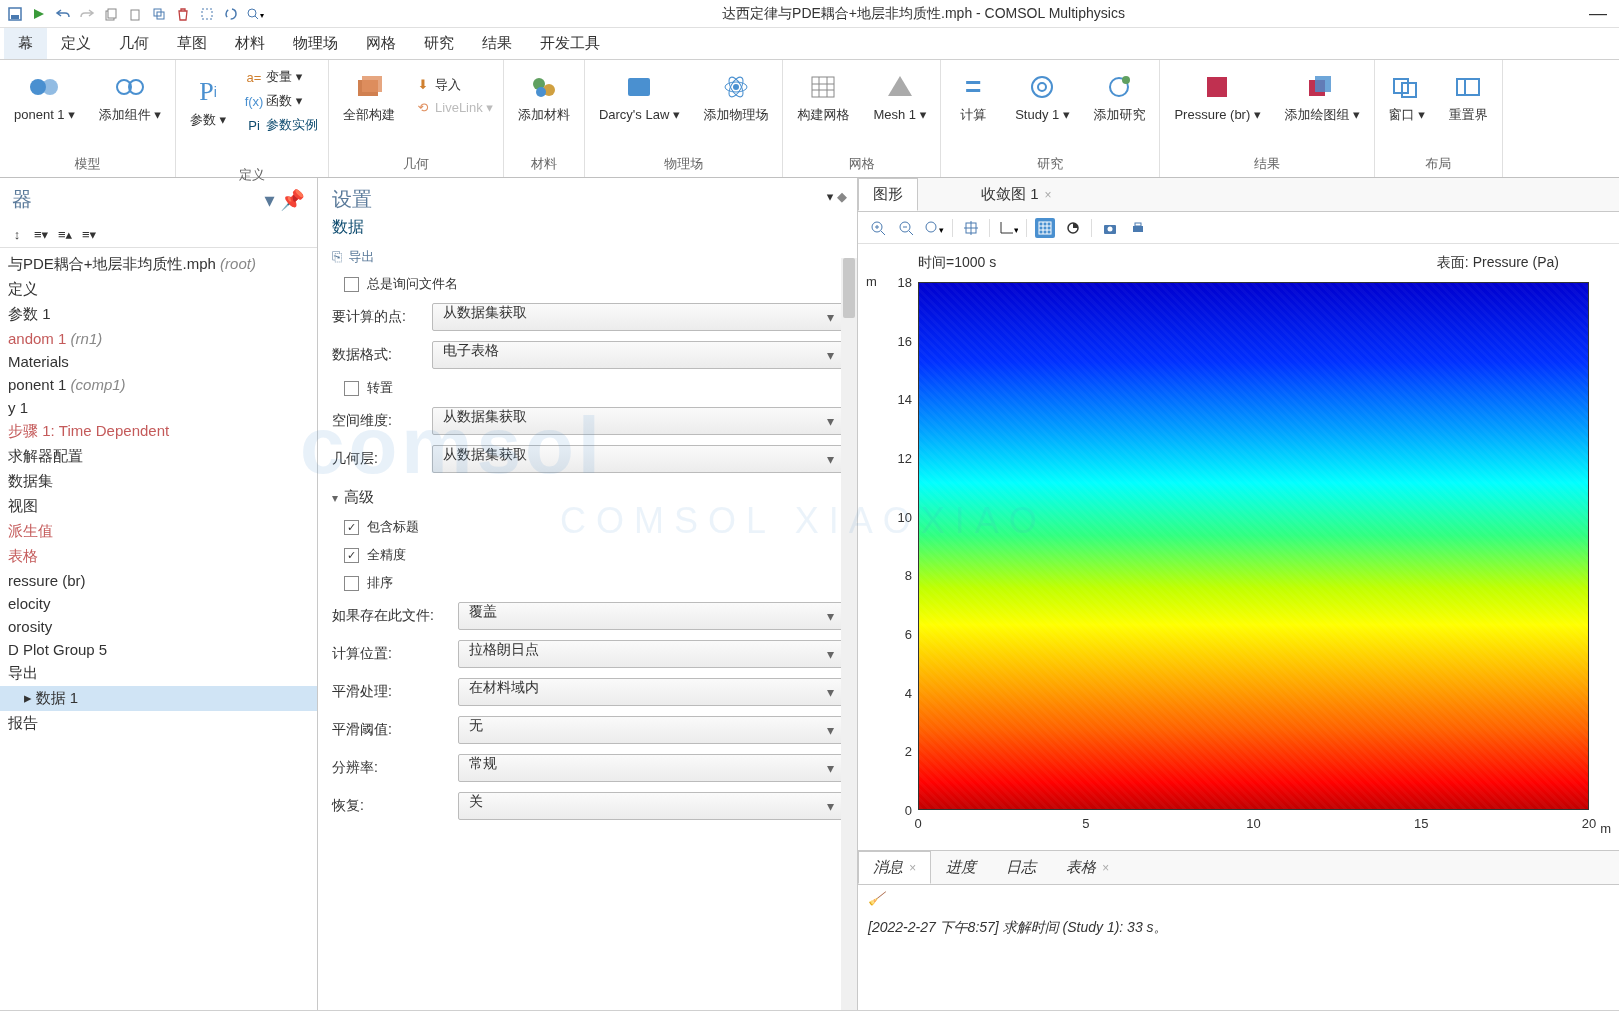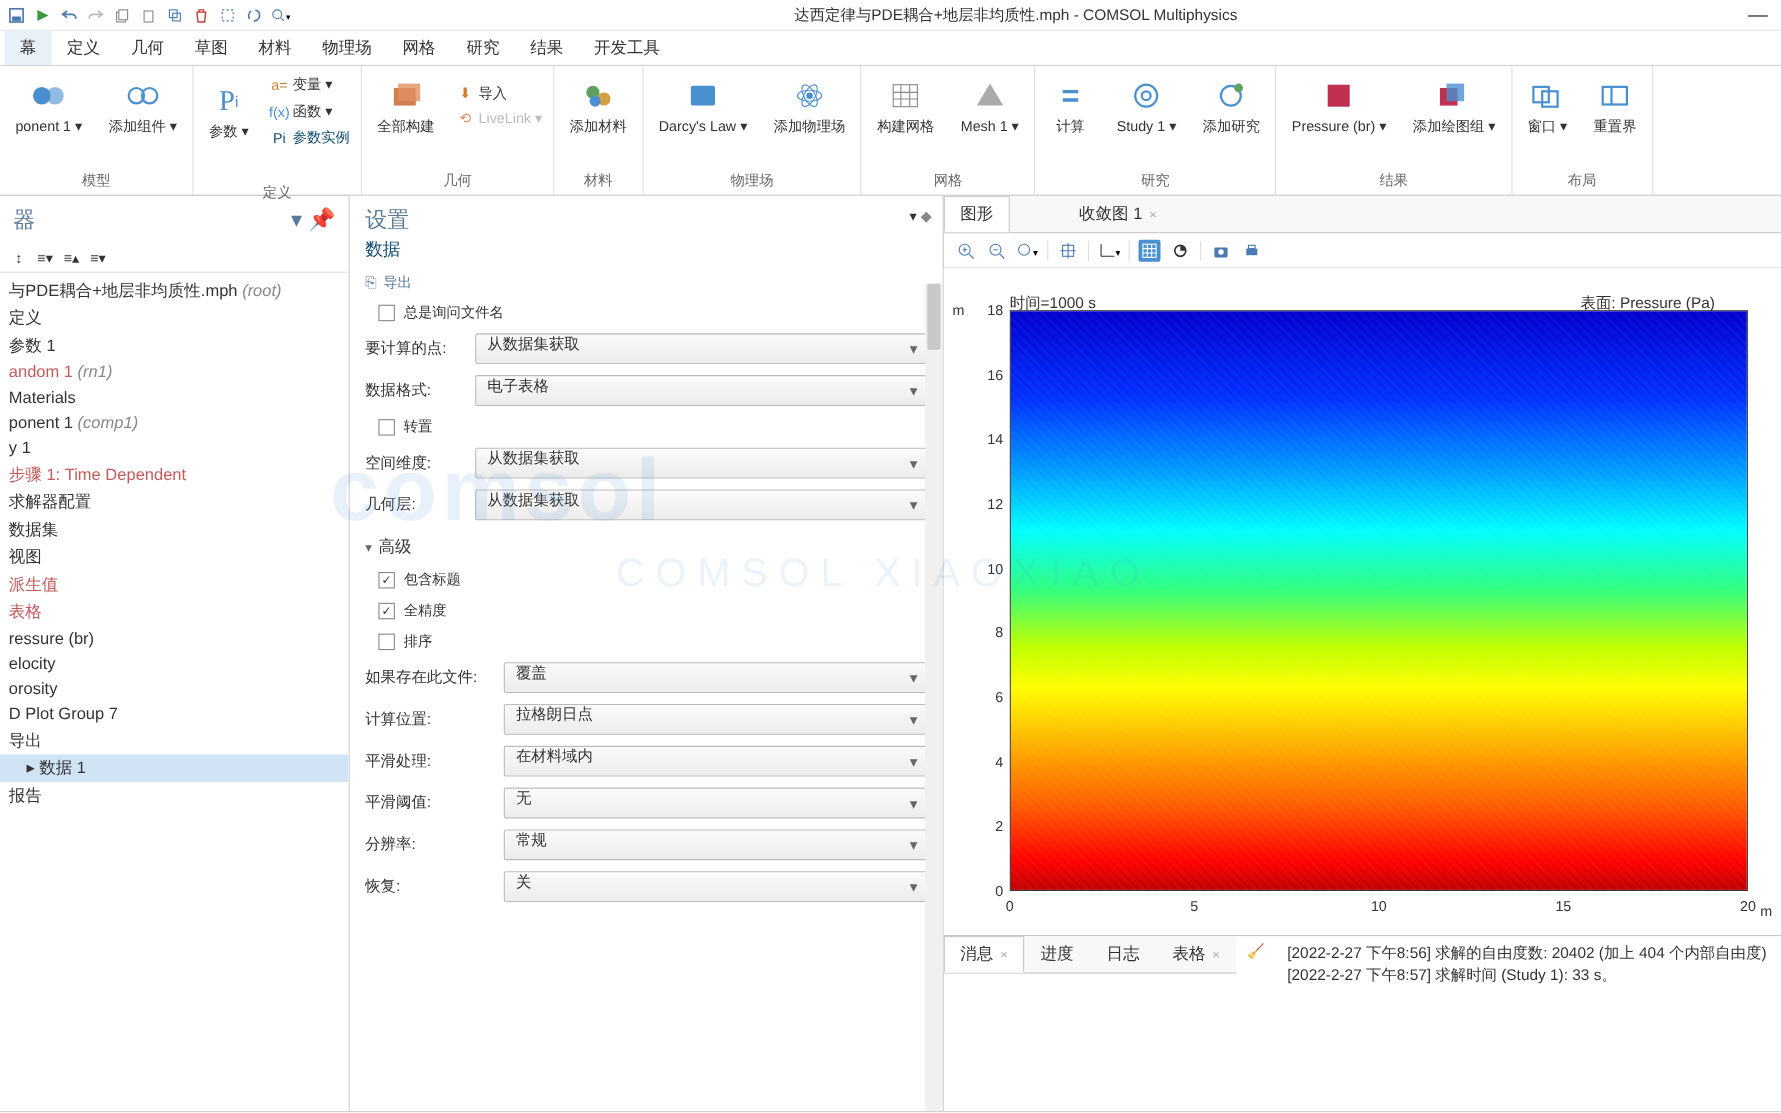--- a/index.html
+++ b/index.html
@@ -64,33 +64,33 @@
 
 .graphics-panel { flex: 1; display: flex; flex-direction: column; }
 .graphics-tabs { height: 34px; display: flex; align-items: center; border-bottom: 1px solid #c8c8c8; background: #f8f8f8; gap: 48px; }
 .gtab { padding: 6px 14px; font-size: 15px; cursor: pointer; border: 1px solid transparent; position: relative; }
 .gtab.active { background: #fff; border: 1px solid #c8c8c8; border-bottom-color: #fff; }
 .gtab-close { margin-left: 6px; color: #aaa; font-size: 12px; }
 .graphics-toolbar { height: 32px; display: flex; align-items: center; gap: 8px; padding: 0 10px; border-bottom: 1px solid #e0e0e0; }
 .gt-icon { width: 20px; height: 20px; cursor: pointer; display: flex; align-items: center; justify-content: center; }
 .gt-sep { width: 1px; height: 18px; background: #ddd; }
 .plot-area { flex: 1; position: relative; background: #fff; padding: 10px; }
-.plot-title-row { display: flex; justify-content: space-between; font-size: 14px; padding: 0 50px 6px; margin-top: 13px; }
+.plot-title-row { display: flex; justify-content: space-between; font-size: 14px; padding: 0 50px 6px; }
 .plot-canvas { position: absolute; left: 60px; right: 30px; top: 38px; bottom: 40px; border: 1px solid #333; }
 .plot-img { width: 100%; height: 100%; background: linear-gradient(to bottom, #0000d0 0%, #0030ff 15%, #00a0ff 28%, #00ffff 38%, #30ff80 48%, #c0ff00 58%, #ffff00 65%, #ffb000 75%, #ff6000 85%, #ff0000 95%, #c00000 100%); position: relative; }
 .plot-noise { position:absolute; inset:0; background: repeating-linear-gradient(45deg, rgba(255,255,255,0.03) 0 3px, transparent 3px 6px); }
 .y-axis { position: absolute; left: 30px; top: 38px; bottom: 40px; width: 28px; }
 .y-tick { position: absolute; right: 4px; font-size: 13px; transform: translateY(-50%); }
 .x-axis { position: absolute; left: 60px; right: 30px; bottom: 14px; height: 20px; }
 .x-tick { position: absolute; font-size: 13px; transform: translateX(-50%); }
 .axis-unit-y { position: absolute; left: 8px; top: 30px; font-size: 13px; }
 .axis-unit-x { position: absolute; right: 8px; bottom: 14px; font-size: 13px; }
 
 
-.bottom-panel { border-top: 1px solid #c8c8c8; display: flex; flex-direction: row; height: 160px; }
+.bottom-panel { border-top: 1px solid #c8c8c8; display: flex; flex-direction: column; height: 160px; font-style: italic; }
 .bottom-tabs { height: 34px; display: flex; align-items: center; background: #f8f8f8; border-bottom: 1px solid #c8c8c8; }
 .log-area { flex: 1; padding: 6px 10px; font-size: 14px; overflow: auto; }
 .log-line { padding: 1px 0; }
 
 
 .statusbar { height: 26px; border-top: 1px solid #d0d0d0; display: flex; align-items: center; justify-content: center; font-size: 14px; color: #555; }
 
 
 .watermark { position: absolute; pointer-events: none; opacity: 0.12; font-size: 80px; font-weight: 600; color: #4a90d0; top: 400px; left: 300px; letter-spacing: 4px; z-index: 5; }
 .watermark2 { position: absolute; pointer-events: none; opacity: 0.1; font-size: 36px; color: #4a90d0; top: 500px; left: 560px; letter-spacing: 10px; z-index: 5; }
@@ -421,21 +421,21 @@
         <div class="tree-item"><span>y 1</span></div>
         <div class="tree-item"><span class="tree-red">步骤 1: Time Dependent</span></div>
         <div class="tree-item"><span>求解器配置</span></div>
         <div class="tree-item"><span>数据集</span></div>
         <div class="tree-item"><span>视图</span></div>
         <div class="tree-item"><span class="tree-red">派生值</span></div>
         <div class="tree-item"><span class="tree-red">表格</span></div>
         <div class="tree-item"><span>ressure (br)</span></div>
         <div class="tree-item"><span>elocity</span></div>
         <div class="tree-item"><span>orosity</span></div>
-        <div class="tree-item"><span>D Plot Group 7</span></div>
+        <div class="tree-item"><span>D Plot Group 5</span></div>
         <div class="tree-item"><span>导出</span></div>
         <div class="tree-item selected" style="padding-left: 24px;"><span>▸ </span><span>数据 1</span></div>
         <div class="tree-item"><span>报告</span></div>
       </div>
   </div>
 
   <div class="settings-panel">
     <div style="display:flex;justify-content:space-between;align-items:center;padding-right:10px">
       <div class="settings-title">设置</div>
       <span><span style="cursor:pointer">▾</span> <span style="cursor:pointer;color:#888">◆</span></span>
@@ -624,21 +624,20 @@
 
     <div class="bottom-panel">
       <div class="bottom-tabs">
         <div class="gtab active"><span>消息</span><span class="gtab-close">×</span></div>
         <div class="gtab">进度</div>
         <div class="gtab">日志</div>
         <div class="gtab"><span>表格</span><span class="gtab-close">×</span></div>
       </div>
       <div style="padding:6px 10px"><span style="cursor:pointer">🧹</span></div>
       <div class="log-area" id="log-area">
-          <div class="log-line">[2022-2-27 下午8:56] 求解的自由度数: 20402 (加上 404 个内部自由度)</div>
           <div class="log-line">[2022-2-27 下午8:57] 求解时间 (Study 1): 33 s。</div>
         </div>
     </div>
   </div>
 
 </div>
 
 <div class="statusbar">
   
 </div>

